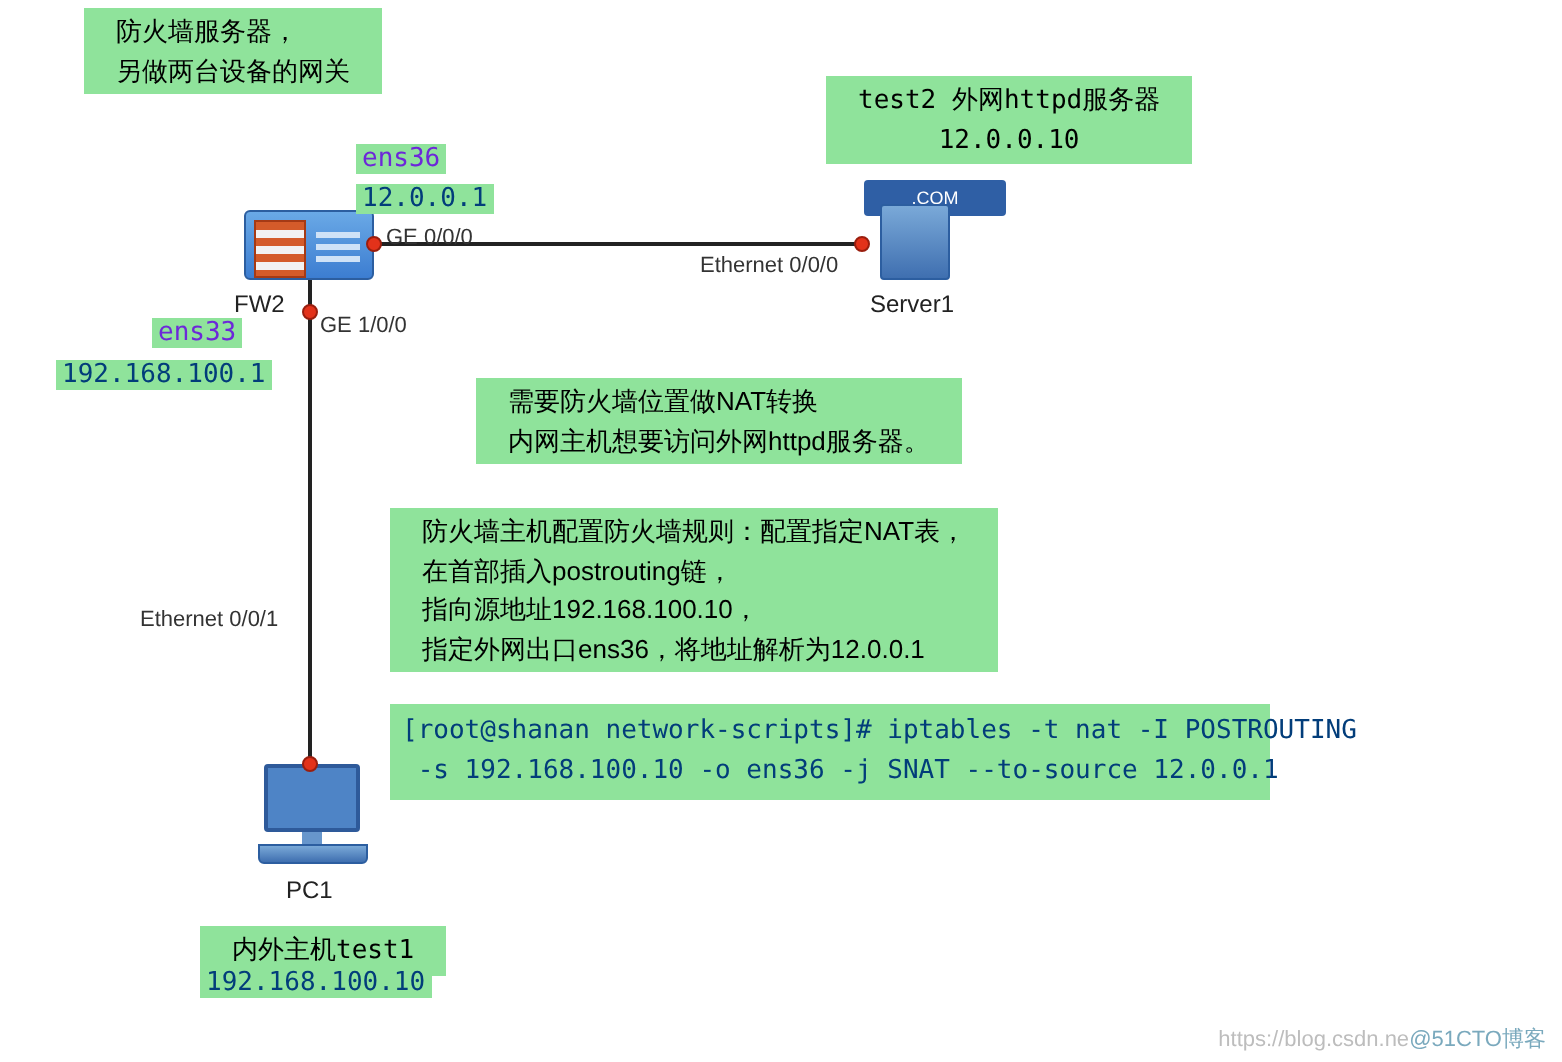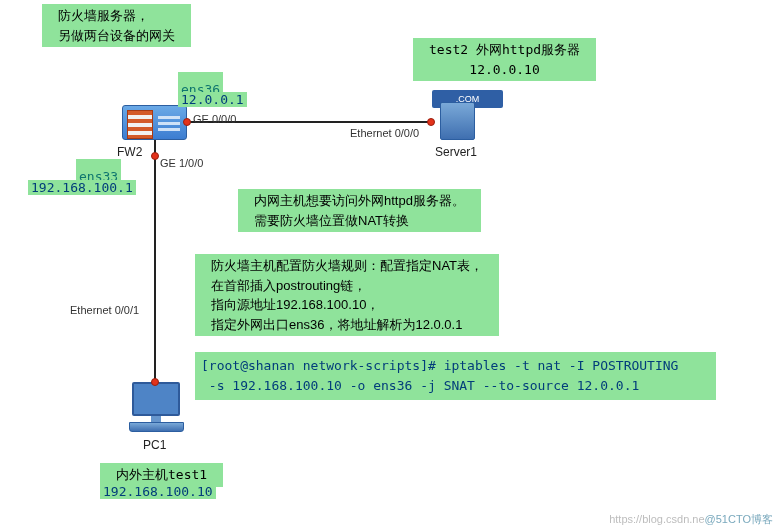--- a/index.html
+++ b/index.html
@@ -29,23 +29,23 @@
     font-family: Consolas, monospace;
     font-size: 13px;
     line-height: 1.55;
     white-space: pre;
     color: #023d7a;
   }
   .iface-label {
     position: absolute;
     font-family: Consolas, monospace;
     font-size: 13px;
-    color: #0f766e;
-    background: #8fe39b;
-    padding: 10px 3px;
+    color: #6d28d9;
+    background: #8fe39b;
+    padding: 0 3px;
     white-space: nowrap;
   }
   .ip-label {
     position: absolute;
     font-family: Consolas, monospace;
     font-size: 13px;
     color: #023d7a;
     background: #8fe39b;
     padding: 0 3px;
   }
@@ -201,32 +201,32 @@
   </div>
 
   <div class="note" style="left:413px; top:38px;">
     <div>
       <span class="mono">test2 外网httpd服务器</span>
     </div>
     <div class="mono" style="text-align:center;">12.0.0.10</div>
   </div>
 
   <div class="note" style="left:238px; top:189px;">
+    <div>需要防火墙位置做NAT转换</div>
     <div>内网主机想要访问外网httpd服务器。</div>
-    <div>需要防火墙位置做NAT转换</div>
   </div>
 
   <div class="note" style="left:195px; top:254px;">
     <div>防火墙主机配置防火墙规则：配置指定NAT表，</div>
     <div>在首部插入postrouting链，</div>
     <div>指向源地址192.168.100.10，</div>
     <div>指定外网出口ens36，将地址解析为12.0.0.1</div>
   </div>
 
-  <div class="term-block" style="left:195px; top:352px; width:521px;">[root@shanan network-scripts]# iptables -t nat -I POSTROUTING
+  <div class="term-block" style="left:195px; top:352px; width:440px;">[root@shanan network-scripts]# iptables -t nat -I POSTROUTING
  -s 192.168.100.10 -o ens36 -j SNAT --to-source 12.0.0.1</div>
 
   <div class="note" style="left:100px; top:463px;">
     <span class="mono">内外主机test1</span>
   </div>
   <div class="ip-label" style="left:100px; top:484px;">192.168.100.10</div>
 
   <div class="watermark">
     <span>https://blog.csdn.ne</span><span class="blue">@51CTO博客</span>
   </div>

